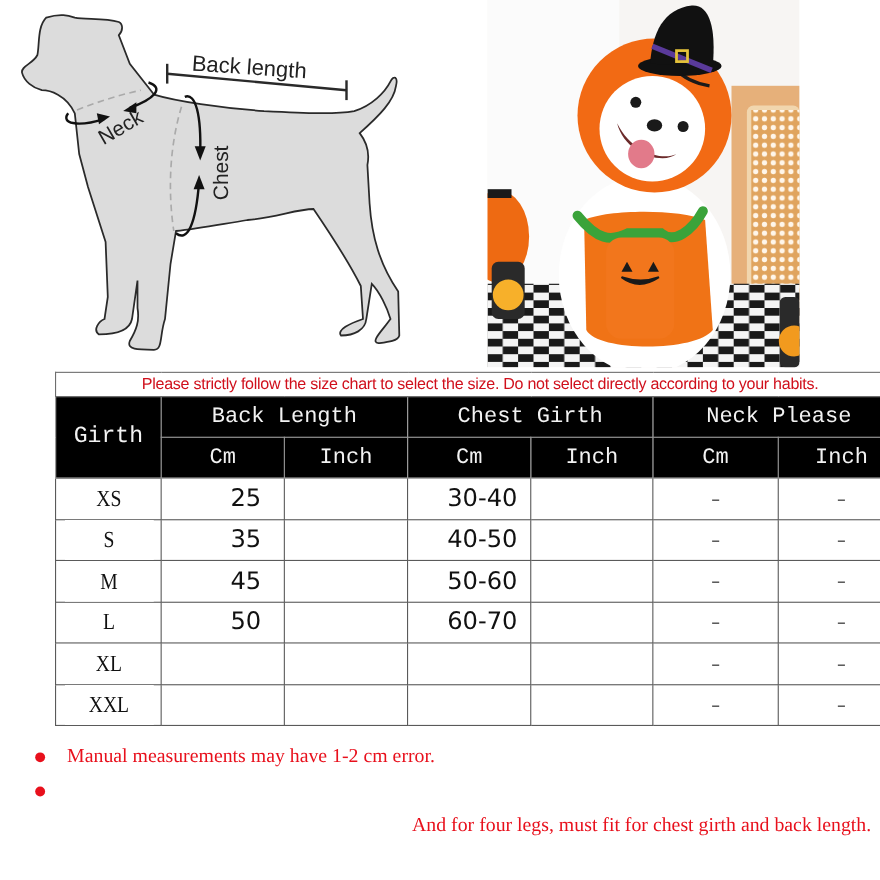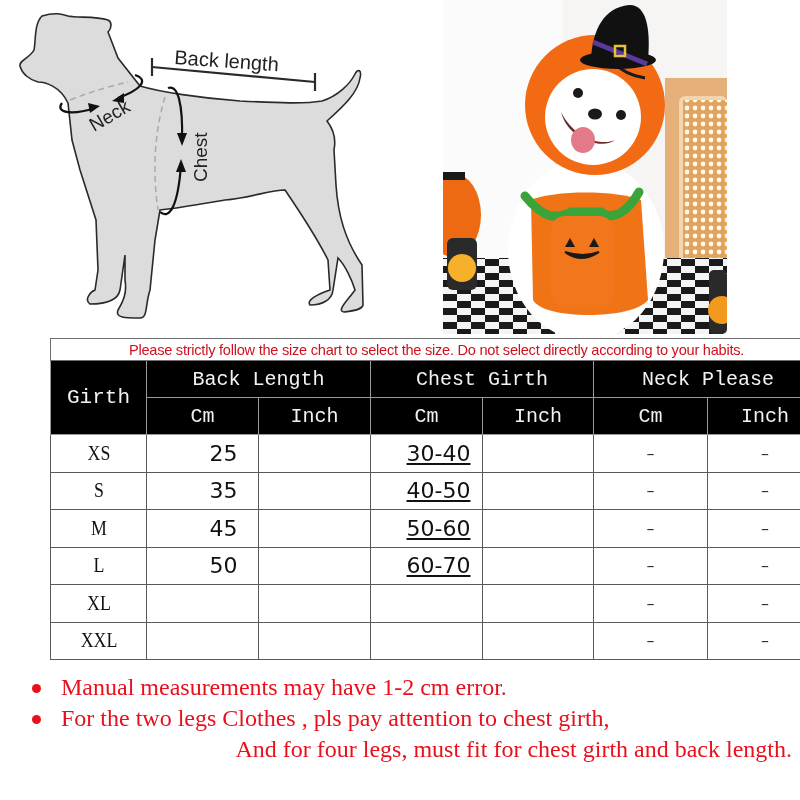--- a/index.html
+++ b/index.html
@@ -15,23 +15,23 @@
   .hdr th {
     background: #000; color: #f2f2f2; font-family: "Liberation Mono", monospace; font-weight: normal;
     border: 1.5px solid #9a9a9a; font-size: 20px;
   }
   .hdr1 th { height: 36px; }
   .hdr2 th { height: 36px; }
   .hdr th.size-hdr { font-size: 21px; }
   .data-row td { height: 36.5px; border: 1.5px solid #5a5a5a; background: #fff; color: #111; }
   .data-row td.size-cell { font-family: "Liberation Serif", serif; font-size: 21px; transform: scaleX(0.85); }
   .data-row td.num { font-family: "DejaVu Sans", sans-serif; font-size: 22px; text-align: center; padding-left: 42px; }
-  .data-row td.num.chest { padding-left: 24px; text-decoration: underline; }
+  .data-row td.num.chest { padding-left: 24px; }
   .data-row td.dash { font-family: "DejaVu Sans", sans-serif; font-size: 16px; color: #333; }
-  .notes { position: absolute; left: 32px; top: 672px; width: 760px; color: #e8101c; font-family: "Liberation Serif", serif; font-size: 24px; }
+  .notes { position: absolute; left: 32px; top: 672px; width: 760px; color: #e8101c; font-family: "Liberation Serif", serif; font-size: 18px; }
   .note { position: relative; height: 31px; line-height: 31px; padding-left: 29px; white-space: nowrap; }
   .note .bullet { position: absolute; left: 0; top: 12px; width: 9px; height: 9px; border-radius: 50%; background: #e8101c; }
   .note.cont { padding-left: 29px; text-align: right; }
 </style>
 </head>
 <body>
 
 <div class="dog-diagram">
   <svg width="400" height="330" viewBox="0 0 400 330">
     <path d="M42,16 C55,12 62,14 68,16 C78,18 95,16 108,20 C112,22 112,28 108,32
@@ -215,18 +215,17 @@
 </tbody>
   </table>
 
 <div class="notes">
   <div class="note">
     <span class="bullet"></span>
     <span>Manual measurements may have 1-2 cm error.</span>
   </div>
   <div class="note">
     <span class="bullet"></span>
-    <span>For the two legs Clothes , pls pay attention to chest girth,</span>
   </div>
   <div class="note cont">
     <span>And for four legs, must fit for chest girth and back length.</span>
   </div>
 </div>
 
 </body></html>

